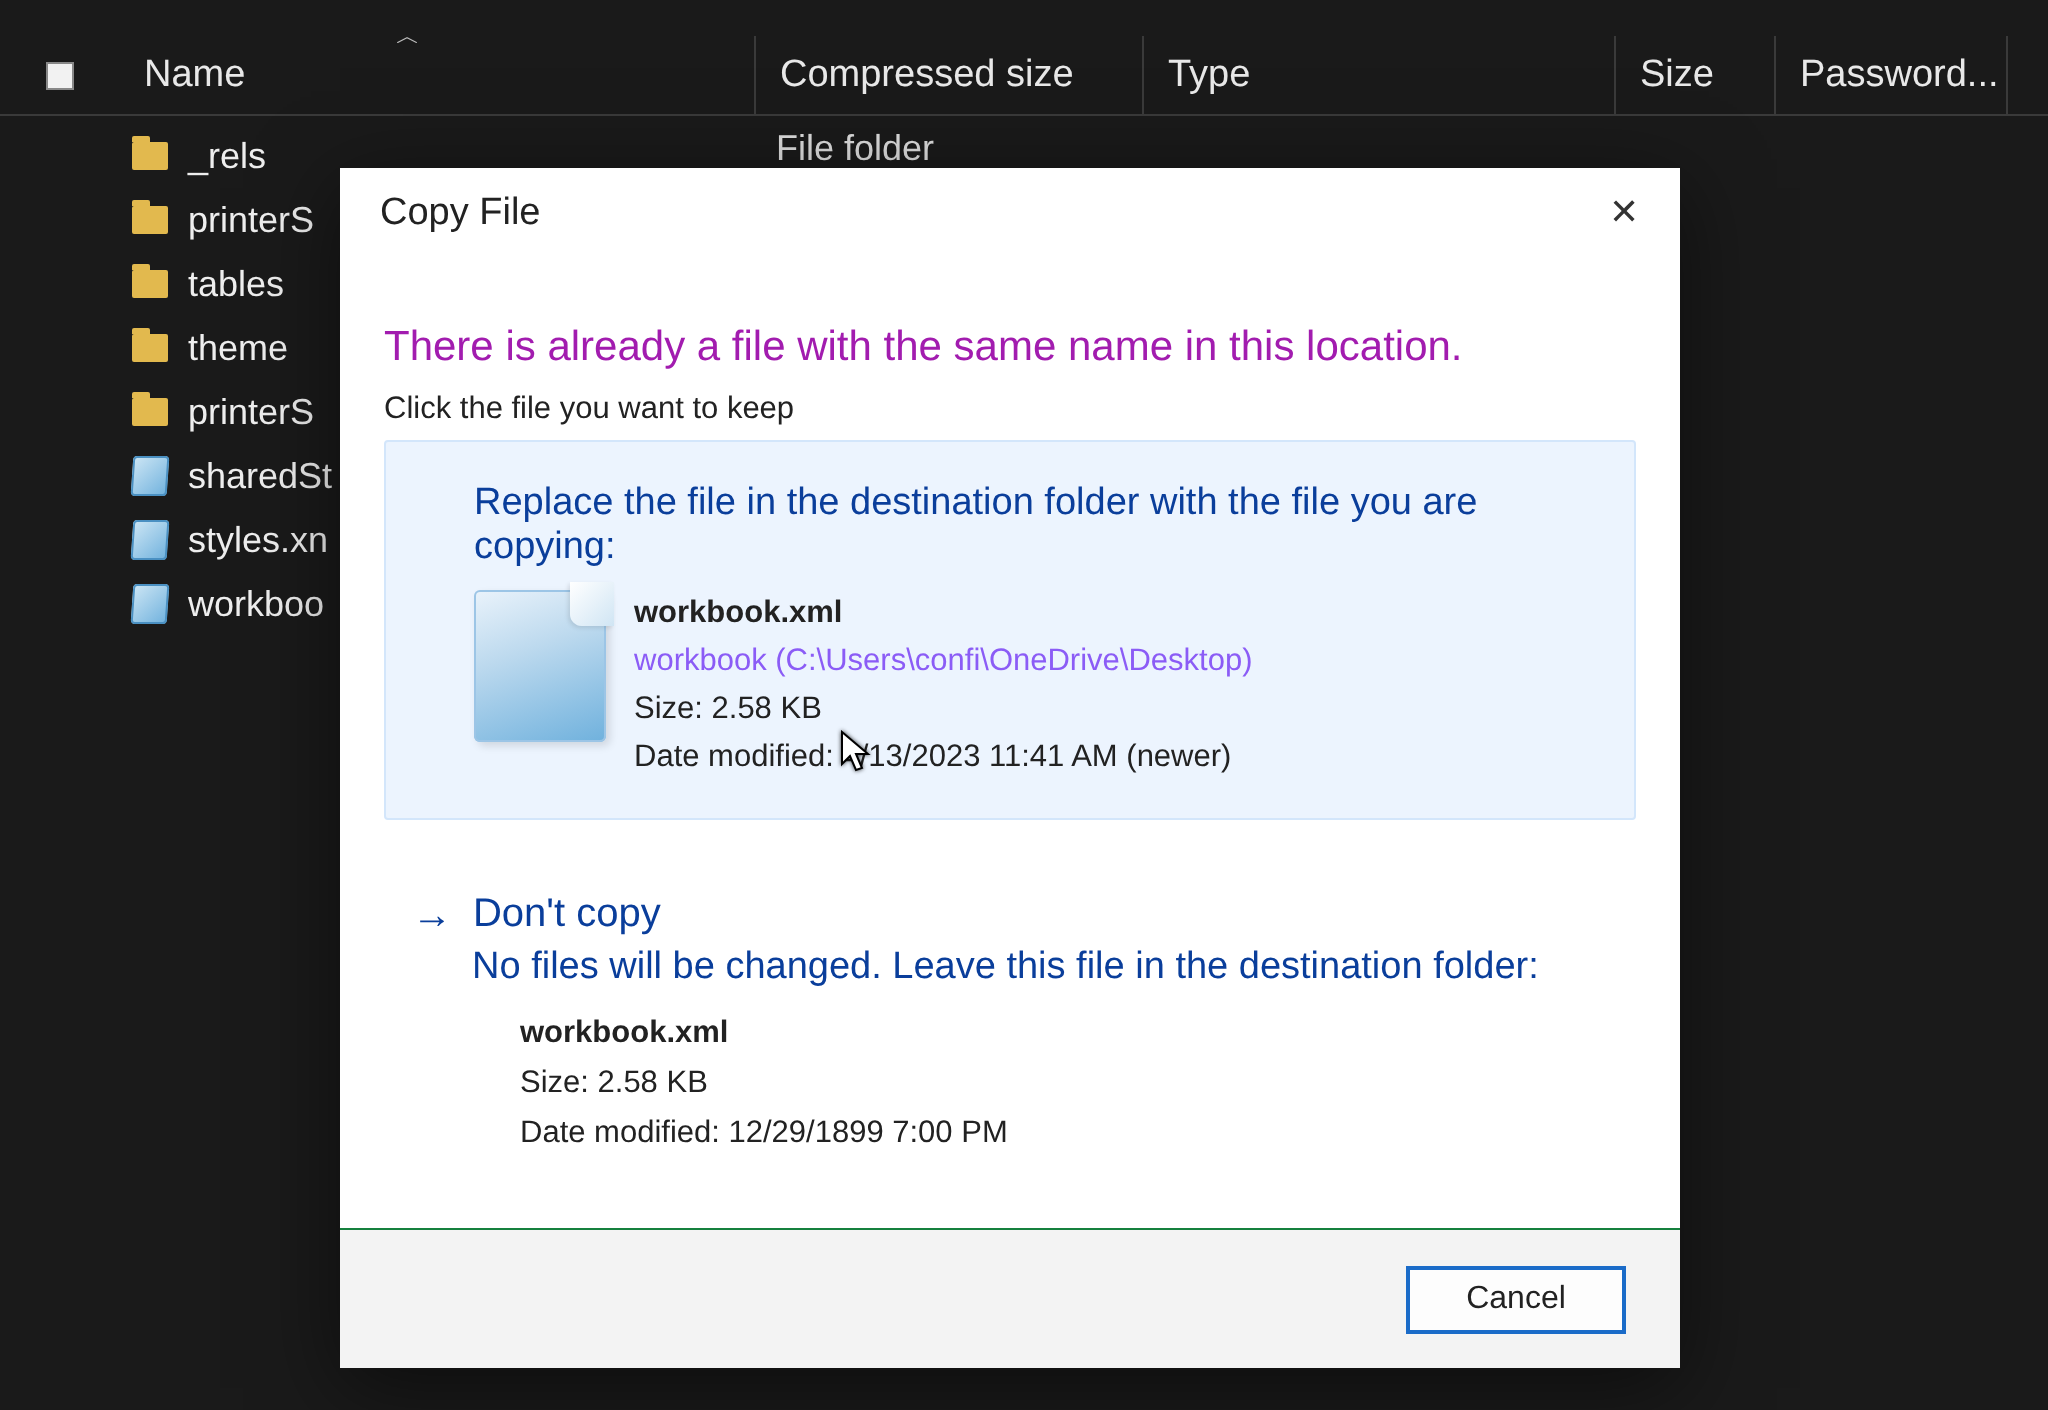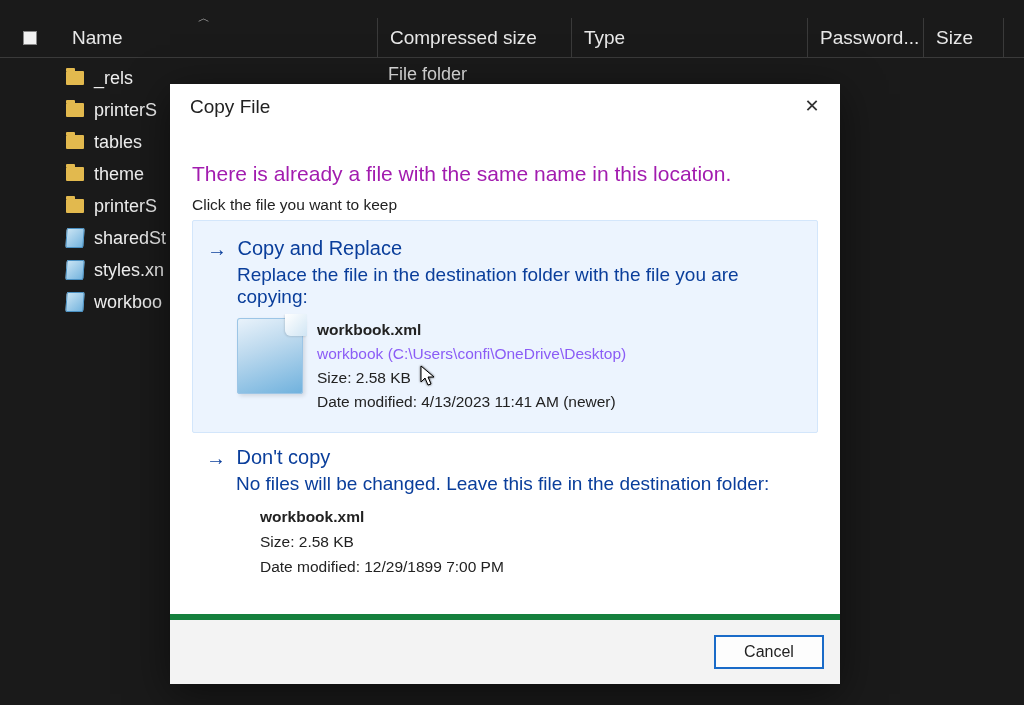--- a/index.html
+++ b/index.html
@@ -35,21 +35,21 @@
   .filecard  { margin-left:30px; margin-top:10px; display:flex; gap:14px; }
   .fileicon-big { width:66px; height:76px; background:linear-gradient(160deg,#eaf3fb 0%, #bcd9ee 40%, #6fb1dd 100%); border-radius:3px; box-shadow: inset 0 0 0 1px #9cc5e6, 2px 2px 4px rgba(0,0,0,.12); position:relative; }
   .fileicon-big::after{content:"";position:absolute;right:-4px;top:-4px;width:22px;height:22px;background:linear-gradient(135deg,#fff,#d0e5f4);border-bottom-left-radius:6px;box-shadow: -1px 1px 2px rgba(0,0,0,.1);}
   .filemeta { font-size:15.5px; line-height:1.55; color:#222; }
   .filemeta .fname { font-weight:700; }
   .filemeta .fpath { color:#8b5cf6; }
   .option.opt2 { top:346px; }
   .opt2 .opt-desc { color:#0a3e9b; }
   .opt2 .filemeta-simple { margin-left:54px; margin-top:10px; font-size:15.5px; line-height:1.6; color:#222;}
   .opt2 .filemeta-simple .fname { font-weight:700; }
-  .dlg-footer { position:absolute; left:0; right:0; bottom:0; height:70px; background:#f3f3f3; border-top:6px solid #15803d; display:flex; align-items:center; justify-content:flex-end; padding-right:16px; }
+  .dlg-footer { position:absolute; left:0; right:0; bottom:0; height:70px; background:#f3f3f3; border-top:1px solid #15803d; display:flex; align-items:center; justify-content:flex-end; padding-right:27px; }
   .btn-cancel { min-width:110px; height:34px; background:#fdfdfd; border:2px solid #1a6bc8; color:#222; font-size:16px; cursor:pointer; }
   .cursor { position:absolute; left:420px; top:365px; width:16px; height:22px; pointer-events:none; z-index:50;}
   .cursor svg{width:16px;height:22px;filter:drop-shadow(0 0 1px rgba(0,0,0,.8));}
 </style>
 </head>
 <body>
 
 <div class="bg">
 
   <div class="col-headers">
@@ -59,25 +59,25 @@
     <div class="col col-name">
       <span>Name</span>
       <span class="sortcaret">︿</span>
     </div>
     <div class="col col-comp">
         <span>Compressed size</span>
       </div>
     <div class="col col-type">
         <span>Type</span>
       </div>
+    <div class="col col-size">
+        <span>Size</span>
+      </div>
     <div class="col col-pwd">
         <span>Password...</span>
-      </div>
-    <div class="col col-size">
-        <span>Size</span>
       </div>
   </div>
 
   <div class="filelist">
     <div class="row">
         <span class="folder-icon"></span>
         <span>_rels</span>
       </div>
     <div class="row">
         <span class="folder-icon"></span>
@@ -114,24 +114,20 @@
   <div class="dialog">
     <div class="dlg-title">Copy File</div>
     <div class="dlg-close">
       <span>✕</span>
     </div>
 
     <div class="headline">There is already a file with the same name in this location.</div>
     <div class="subtext">Click the file you want to keep</div>
 
     <div class="option opt1">
-      <div>
-        <span class="optarrow">→</span>
-        <span class="opt-title">Copy and Replace</span>
-      </div>
       <div class="opt-desc">Replace the file in the destination folder with the file you are copying:</div>
       <div class="filecard">
         <div class="fileicon-big"></div>
         <div class="filemeta">
           <div class="fname">workbook.xml</div>
           <div class="fpath">workbook (C:\Users\confi\OneDrive\Desktop)</div>
           <div>Size: 2.58 KB</div>
           <div>Date modified: 4/13/2023 11:41 AM (newer)</div>
         </div>
       </div>

